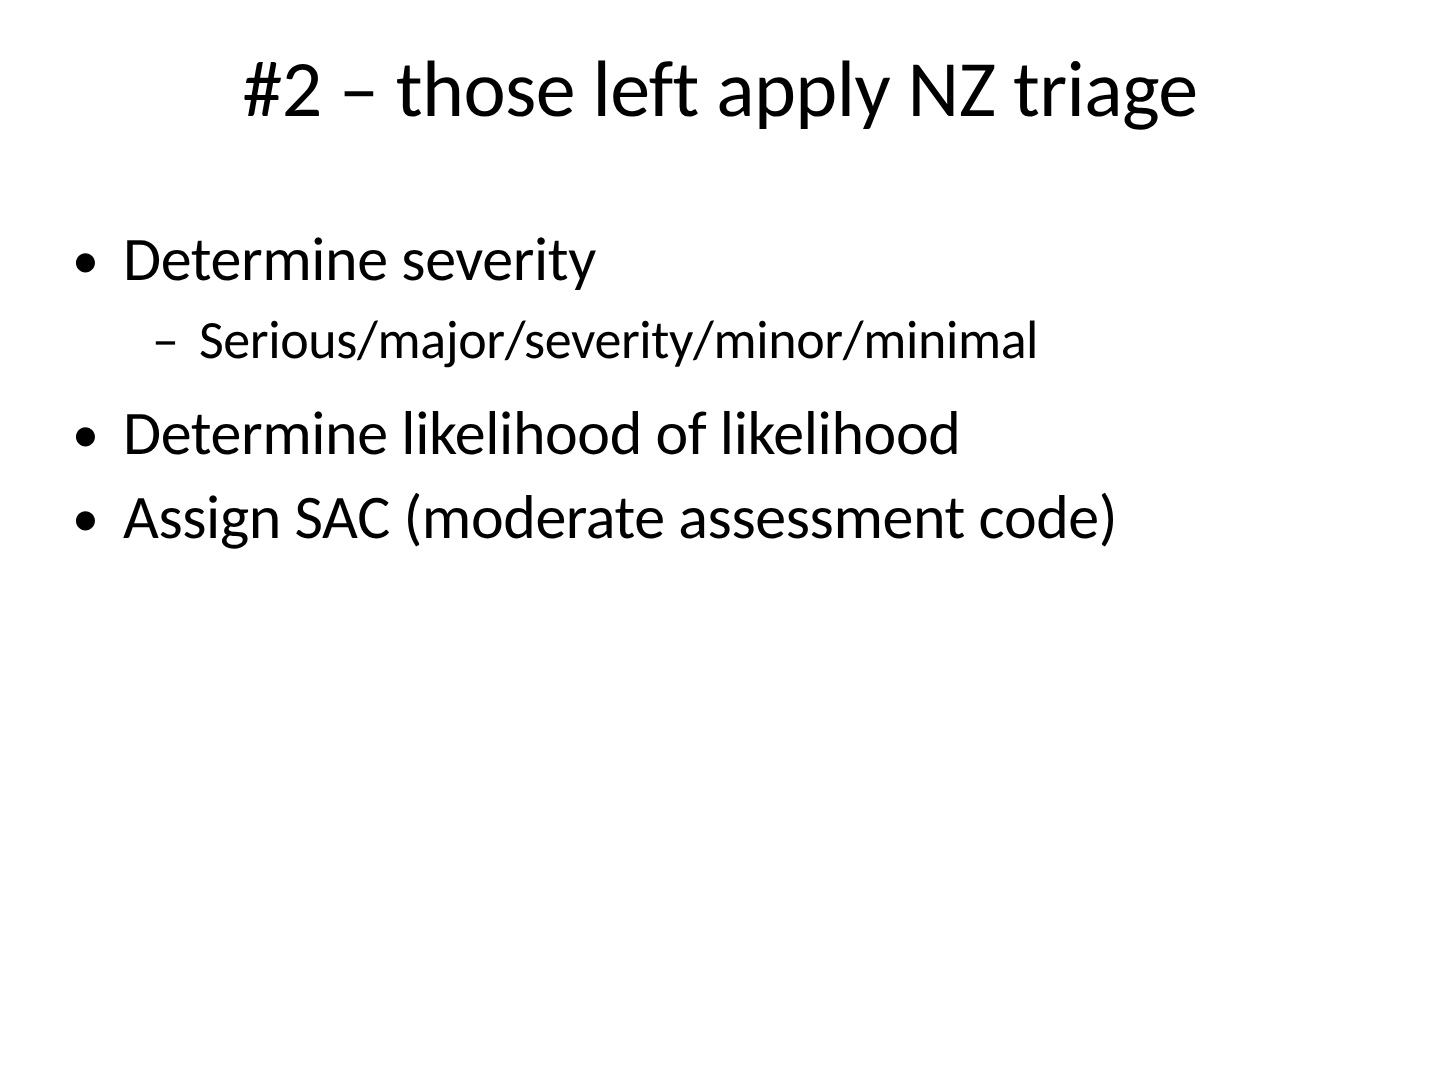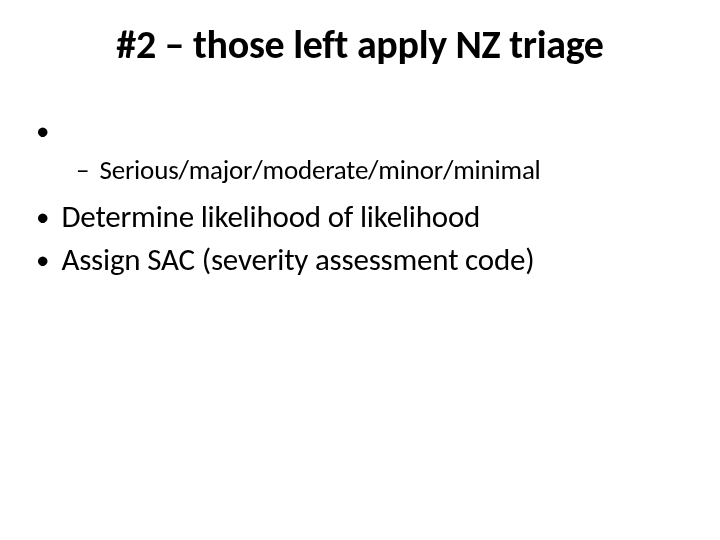--- a/index.html
+++ b/index.html
@@ -14,21 +14,21 @@
       font-family: Calibri, "Segoe UI", Arial, sans-serif;
       overflow: hidden;
     }
     .slide {
       width: 100%;
       height: 100%;
       padding: 20px 0 0 0;
     }
     .title {
       font-size: 40px;
-      font-weight: 700;
+      font-weight: 400;
       color: #000000;
       text-align: center;
       margin-bottom: 42px;
       padding: 0 8px;
       letter-spacing: -0.3px;
     }
     .content {
       padding-left: 36px;
     }
     .bullet-l1 {
@@ -70,27 +70,28 @@
     }
   </style>
 </head>
 <body>
 
 <div class="slide">
   <h1 class="title">#2 – those left apply NZ triage</h1>
   <div class="content">
     <div class="bullet-l1">
       <span class="dot">•</span>
+      <span class="text">Determine severity</span>
     </div>
     <div class="bullet-l2">
       <span class="dash">–</span>
-      <span class="text">Serious/major/moderate/minor/minimal</span>
+      <span class="text">Serious/major/severity/minor/minimal</span>
     </div>
     <div class="bullet-l1">
       <span class="dot">•</span>
       <span class="text">Determine likelihood of likelihood</span>
     </div>
     <div class="bullet-l1">
       <span class="dot">•</span>
-      <span class="text">Assign SAC (severity assessment code)</span>
+      <span class="text">Assign SAC (moderate assessment code)</span>
     </div>
   </div>
 </div>
 
 </body></html>

